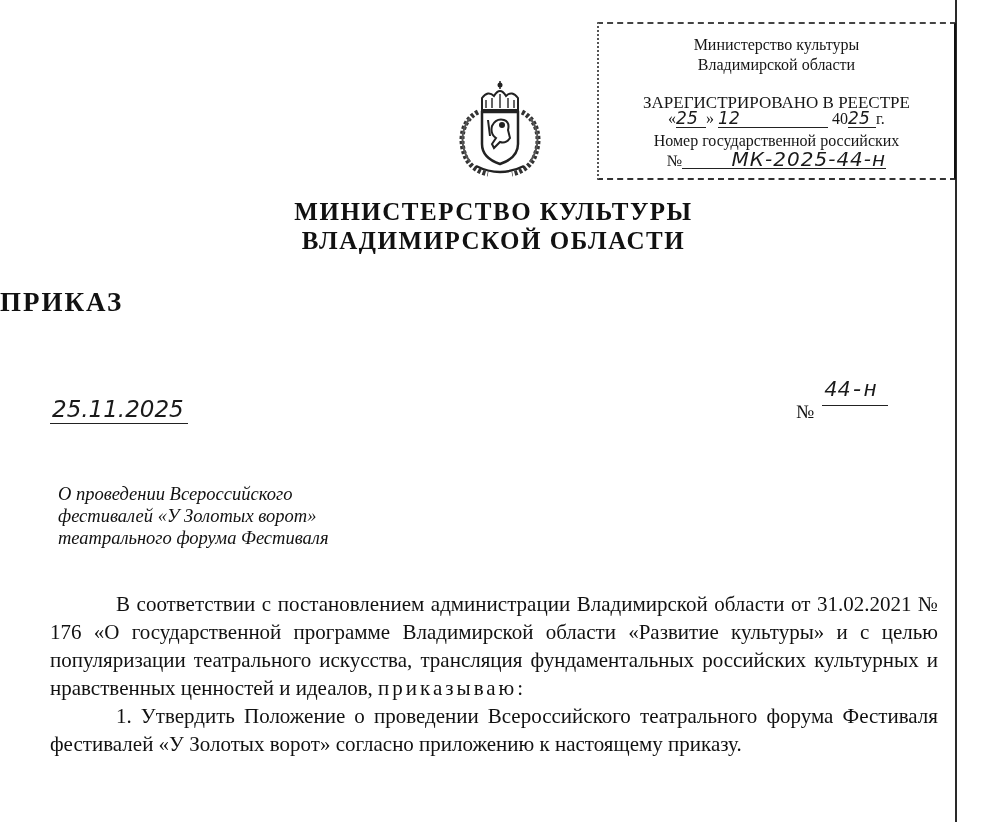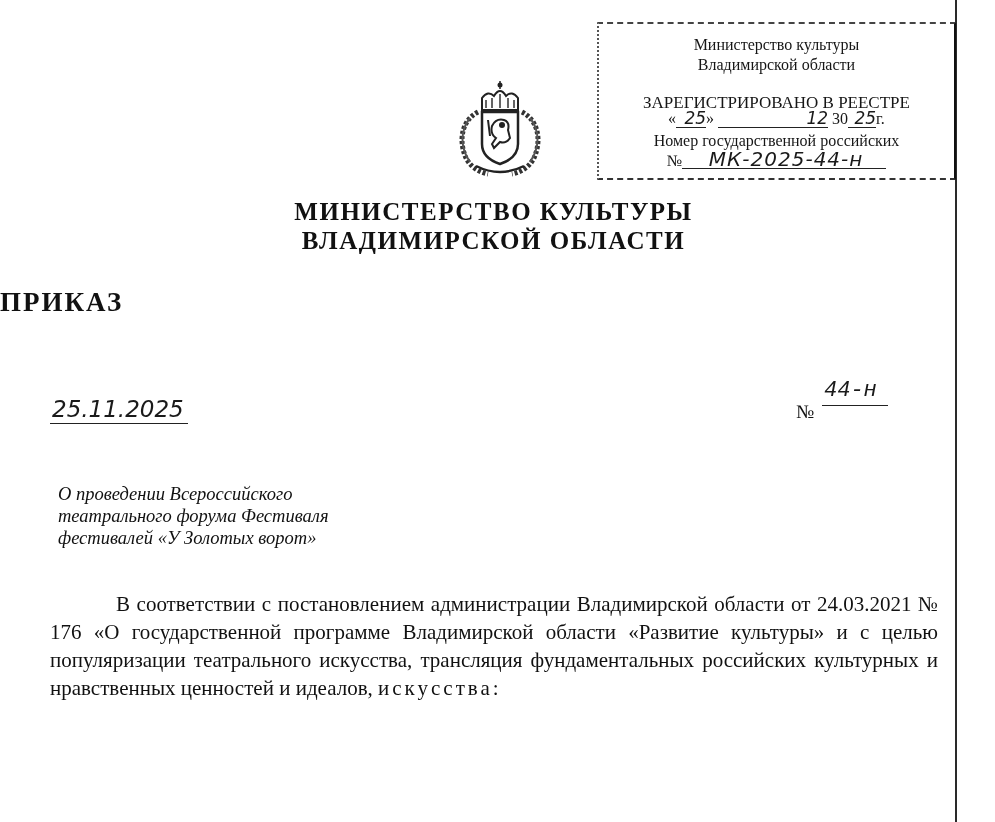--- a/index.html
+++ b/index.html
@@ -10,25 +10,25 @@
   
   .stamp { position: absolute; left: 597px; top: 22px; width: 359px; height: 158px; border-top: 2px dashed #444; border-left: 2px dotted #555; border-bottom: 2px dashed #333; border-right: 2px solid #111; box-sizing: border-box; }
   .stamp .line { position: absolute; left: 0; width: 100%; text-align: center; font-size: 16px; color: #161616; }
   .stamp .l1 { top: 12px; }
   .stamp .l2 { top: 32px; }
   .stamp .l3 { top: 69px; font-size: 17px; }
   .stamp .l4 { top: 85px; }
   .stamp .l5 { top: 108px; }
   .stamp .l6 { top: 126px; }
   .hand { font-family: "DejaVu Sans", sans-serif; font-style: italic; color: #1a1a1a; }
-  .fill { display: inline-block; border-bottom: 1px solid #222; text-align: right; line-height: 18px; }
+  .fill { display: inline-block; border-bottom: 1px solid #222; text-align: left; line-height: 18px; }
   .stamp .day { width: 30px; font-size: 17px; }
   .stamp .month { width: 110px; font-size: 17px; font-style: italic; }
   .stamp .yr { width: 28px; font-size: 17px; }
-  .stamp .regno { width: 200px; font-size: 20px; letter-spacing: 1px; text-align: center; padding-left: 4px; }
+  .stamp .regno { width: 200px; font-size: 20px; letter-spacing: 1px; text-align: right; padding-left: 4px; }
 
   
   .emblem { position: absolute; left: 448px; top: 78px; width: 104px; height: 100px; }
 
   .ministry { position: absolute; left: 0; width: 995px; text-align: center; font-weight: bold; font-size: 25px; letter-spacing: 1.5px; }
   .ministry.m1 { top: 198px; left: -4px; }
   .ministry.m2 { top: 227px; left: -4px; }
   .order-title { position: absolute; top: 287px; left: 0; width: 987px; font-weight: bold; font-size: 27px; letter-spacing: 2px; }
 
   .date-hand { position: absolute; left: 50px; top: 396px; font-size: 23px; border-bottom: 1.5px solid #222; padding: 0 4px 1px 2px; line-height: 26px; }
@@ -46,21 +46,21 @@
 
 <div class="right-rule"></div>
 
 <div class="stamp">
   <div class="line l1">Министерство культуры</div>
   <div class="line l2">Владимирской области</div>
   <div class="line l3">ЗАРЕГИСТРИРОВАНО В РЕЕСТРЕ</div>
   <div class="line l4">
     <span>«</span><span class="fill day hand">25</span><span>»</span>
     <span class="fill month hand">12</span>
-    <span>30</span><span class="fill yr hand">25</span><span>г.</span>
+    <span>40</span><span class="fill yr hand">25</span><span>г.</span>
   </div>
   <div class="line l5">Номер государственной российских</div>
   <div class="line l6">
     <span>№</span><span class="fill regno hand">МК-2025-44-н</span>
   </div>
 </div>
 
 <div class="emblem">
   <svg width="104" height="100" viewBox="0 0 104 100">
 
@@ -88,19 +88,20 @@
 <div class="ministry m1">МИНИСТЕРСТВО КУЛЬТУРЫ</div>
 <div class="ministry m2">ВЛАДИМИРСКОЙ ОБЛАСТИ</div>
 <div class="order-title">ПРИКАЗ</div>
 
 <div class="date-hand hand">25.11.2025</div>
 <div class="num-label">№</div>
 <div class="num-hand hand">44-н</div>
 
 <div class="subject">
   <div>О проведении Всероссийского</div>
+  <div>фестивалей «У Золотых ворот»</div>
   <div>театрального форума Фестиваля</div>
-  <div>фестивалей «У Золотых ворот»</div>
 </div>
 
 <div class="body-text">
-  <p><span>В соответствии с постановлением администрации Владимирской области от 24.03.2021 № 176 «О государственной программе Владимирской области «Развитие культуры» и с целью популяризации театрального искусства, трансляция фундаментальных российских культурных и нравственных ценностей и идеалов, </span><span class="spaced">искусства:</span></p>
+  <p><span>В соответствии с постановлением администрации Владимирской области от 31.02.2021 № 176 «О государственной программе Владимирской области «Развитие культуры» и с целью популяризации театрального искусства, трансляция фундаментальных российских культурных и нравственных ценностей и идеалов, </span><span class="spaced">приказываю:</span></p>
+  <p>1. Утвердить Положение о проведении Всероссийского театрального форума Фестиваля фестивалей «У Золотых ворот» согласно приложению к настоящему приказу.</p>
 </div>
 
 </body></html>

